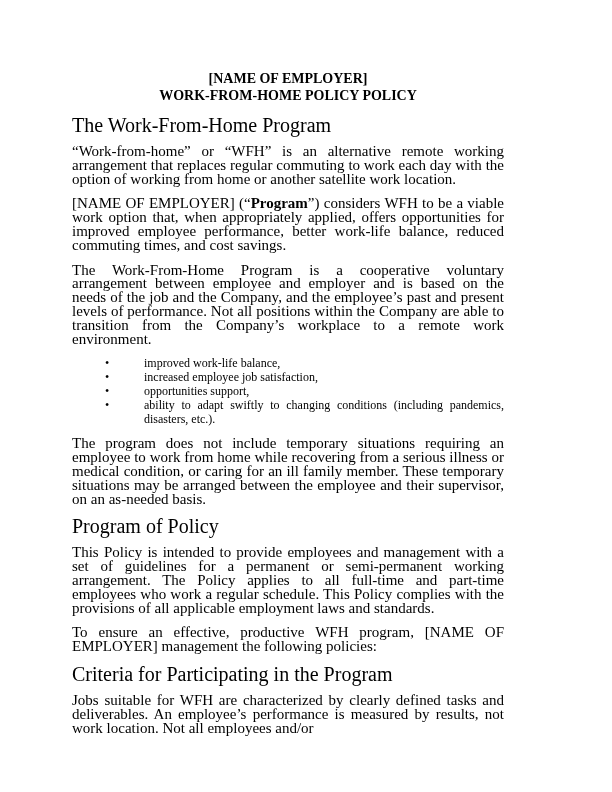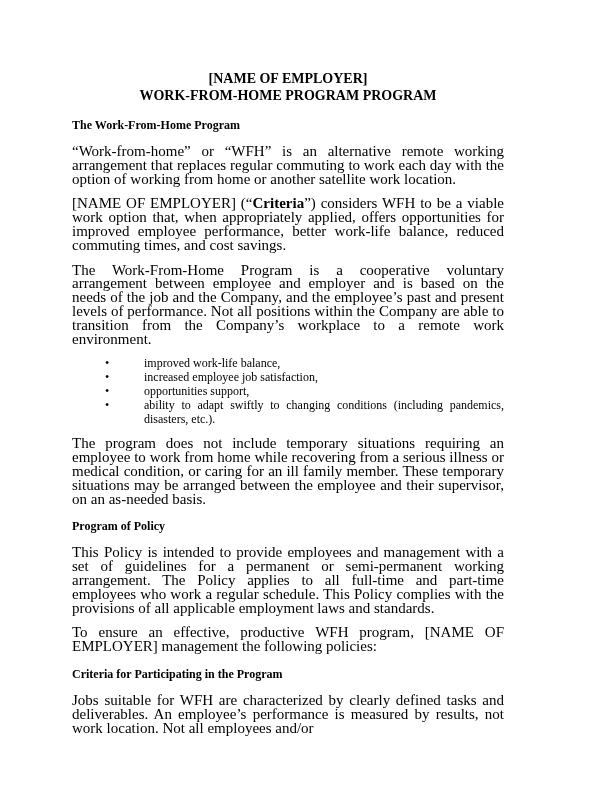--- a/index.html
+++ b/index.html
@@ -16,22 +16,22 @@
     }
     .doc-title {
       text-align: center;
       font-weight: bold;
       font-size: 14px;
       line-height: 17px;
       margin: 0 0 12px 0;
     }
     .doc-title div { margin: 0; }
     h2 {
-      font-size: 12px;
-      font-weight: bold;
+      font-size: 20px;
+      font-weight: normal;
       margin: 0 0 11px 0;
       line-height: 18px;
     }
     p {
       font-size: 15px;
       line-height: 13.8px;
       text-align: justify;
       margin: 0 0 11px 0;
     }
     ul.goals {
@@ -52,27 +52,27 @@
       top: 0;
     }
     .bold { font-weight: bold; }
   </style>
 </head>
 <body>
 
 <div class="page">
   <div class="doc-title">
     <div>[NAME OF EMPLOYER]</div>
-    <div>WORK-FROM-HOME PROGRAM PROGRAM</div>
+    <div>WORK-FROM-HOME POLICY POLICY</div>
   </div>
 
   <section>
     <h2>The Work-From-Home Program</h2>
     <p>“Work-from-home” or “WFH” is an alternative remote working arrangement that replaces regular commuting to work each day with the option of working from home or another satellite work location.</p>
-    <p><span>[NAME OF EMPLOYER] (“</span><span class="bold">Criteria</span><span>”) considers WFH to be a viable work option that, when appropriately applied, offers opportunities for improved employee performance, better work-life balance, reduced commuting times, and cost savings.</span></p>
+    <p><span>[NAME OF EMPLOYER] (“</span><span class="bold">Program</span><span>”) considers WFH to be a viable work option that, when appropriately applied, offers opportunities for improved employee performance, better work-life balance, reduced commuting times, and cost savings.</span></p>
     <p>The Work-From-Home Program is a cooperative voluntary arrangement between employee and employer and is based on the needs of the job and the Company, and the employee’s past and present levels of performance. Not all positions within the Company are able to transition from the Company’s workplace to a remote work environment.</p>
     <ul class="goals">
       <li><span class="bullet">•</span><span>improved work-life balance,</span></li>
       <li><span class="bullet">•</span><span>increased employee job satisfaction,</span></li>
       <li><span class="bullet">•</span><span>opportunities support,</span></li>
       <li><span class="bullet">•</span><span>ability to adapt swiftly to changing conditions (including pandemics, disasters, etc.).</span></li>
     </ul>
     <p>The program does not include temporary situations requiring an employee to work from home while recovering from a serious illness or medical condition, or caring for an ill family member. These temporary situations may be arranged between the employee and their supervisor, on an as-needed basis.</p>
   </section>
 

